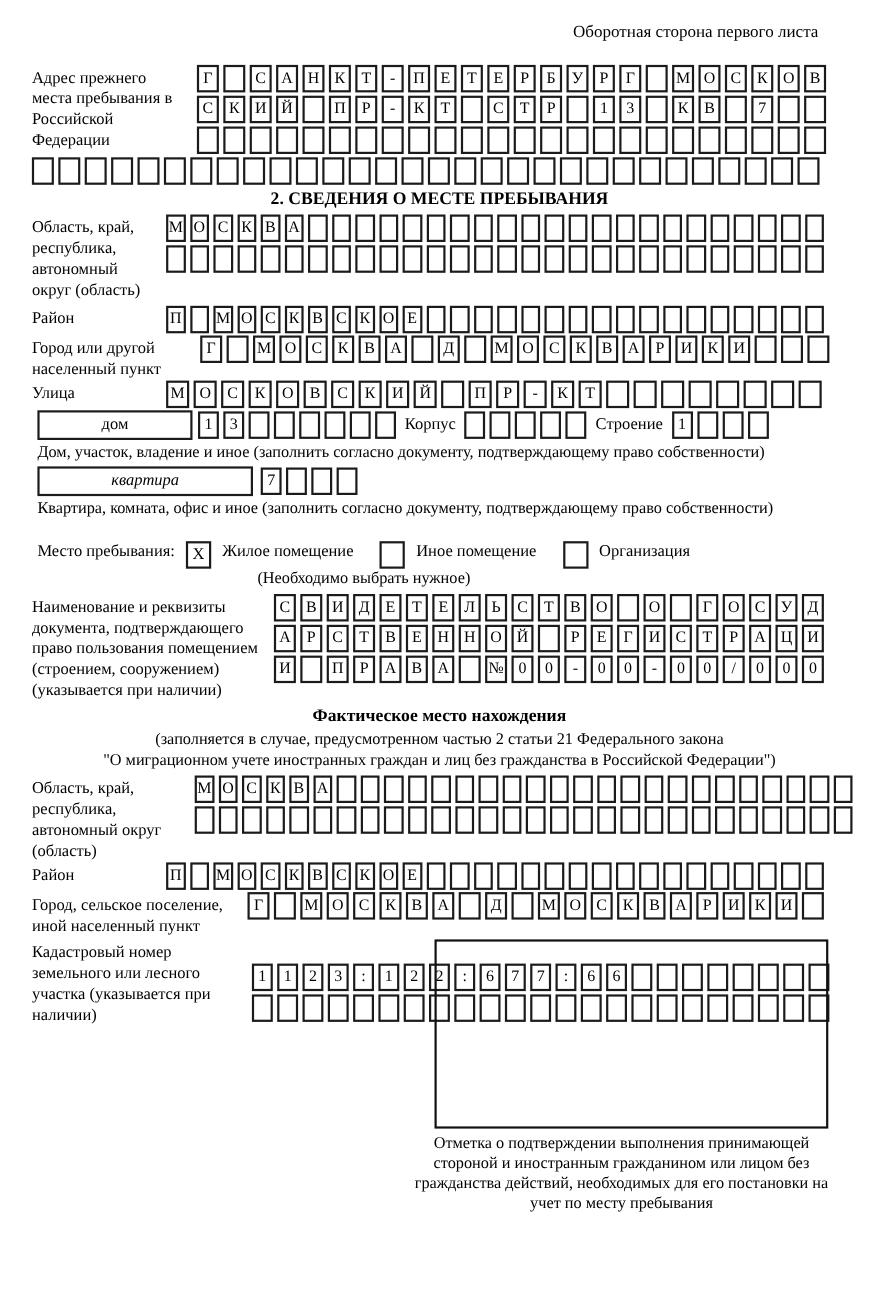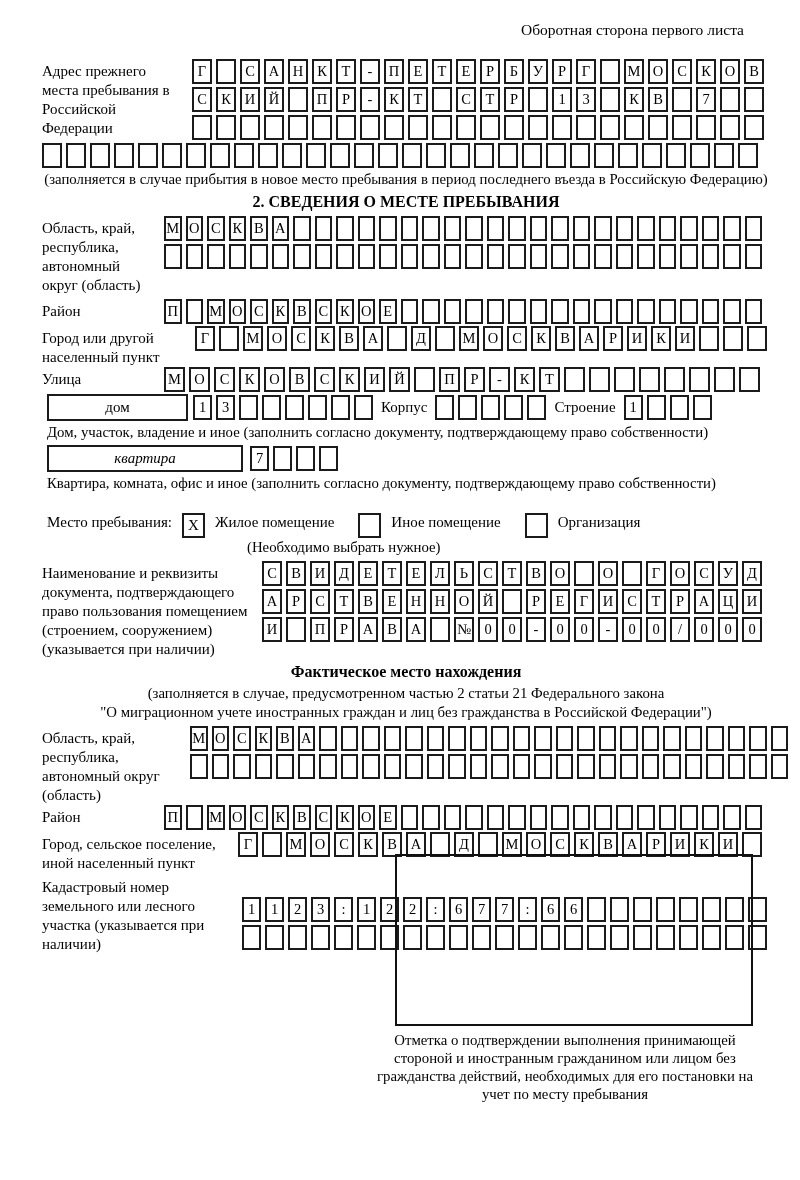--- a/index.html
+++ b/index.html
@@ -1,20 +1,20 @@
 <!DOCTYPE html>
 <html><head>
 <meta charset="utf-8">
 <style>
   html,body{margin:0;padding:0;background:#fff;}
   .page{
     position:relative;
     width:800px;height:1180px;
     box-sizing:border-box;
-    padding:20px 30px 0 42px;
+    padding:20px 30px 0 29px;
     background:#fff;color:#000;
     font-family:"Liberation Serif","DejaVu Serif",serif;
     font-size:15px;line-height:19px;
     overflow:hidden;
   }
   .top-note{text-align:right;font-size:15.5px;margin-right:26px;}
 
   .fieldrow{display:flex;align-items:flex-start;}
   .flabel{flex:0 0 auto;padding-top:3px;box-sizing:border-box;padding-right:6px;}
   .rowstack{display:flex;flex-direction:column;gap:3px;}
@@ -178,21 +178,20 @@
       <span class="cell"></span>
       <span class="cell"></span>
       <span class="cell"></span>
       <span class="cell"></span>
       <span class="cell"></span>
       <span class="cell"></span>
       <span class="cell"></span>
       <span class="cell"></span>
       <span class="cell"></span>
     </div>
-  <div class="caption center mt2">(заполняется в случае прибытия в новое место пребывания в период последнего въезда в Российскую Федерацию)</div>
 
   <div class="sec-title">2. СВЕДЕНИЯ О МЕСТЕ ПРЕБЫВАНИЯ</div>
 
   <div class="fieldrow mt4">
     <div class="flabel lab-region">Область, край, республика, автономный округ (область)</div>
     <div class="rowstack">
       <div class="cells" style="--w:17.5px">
           <span class="cell">М</span>
           <span class="cell">О</span>
           <span class="cell">С</span>

